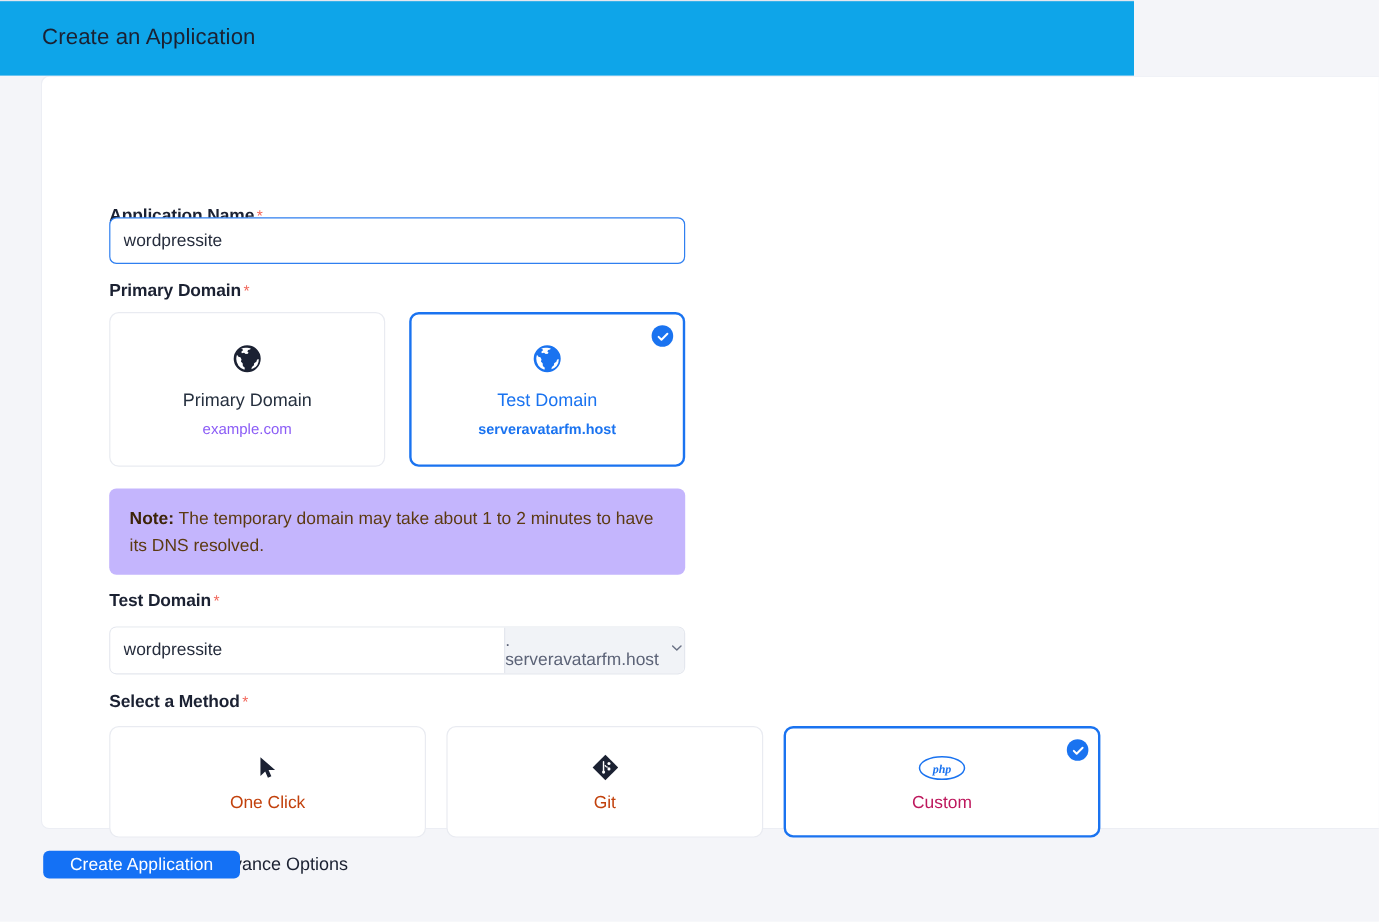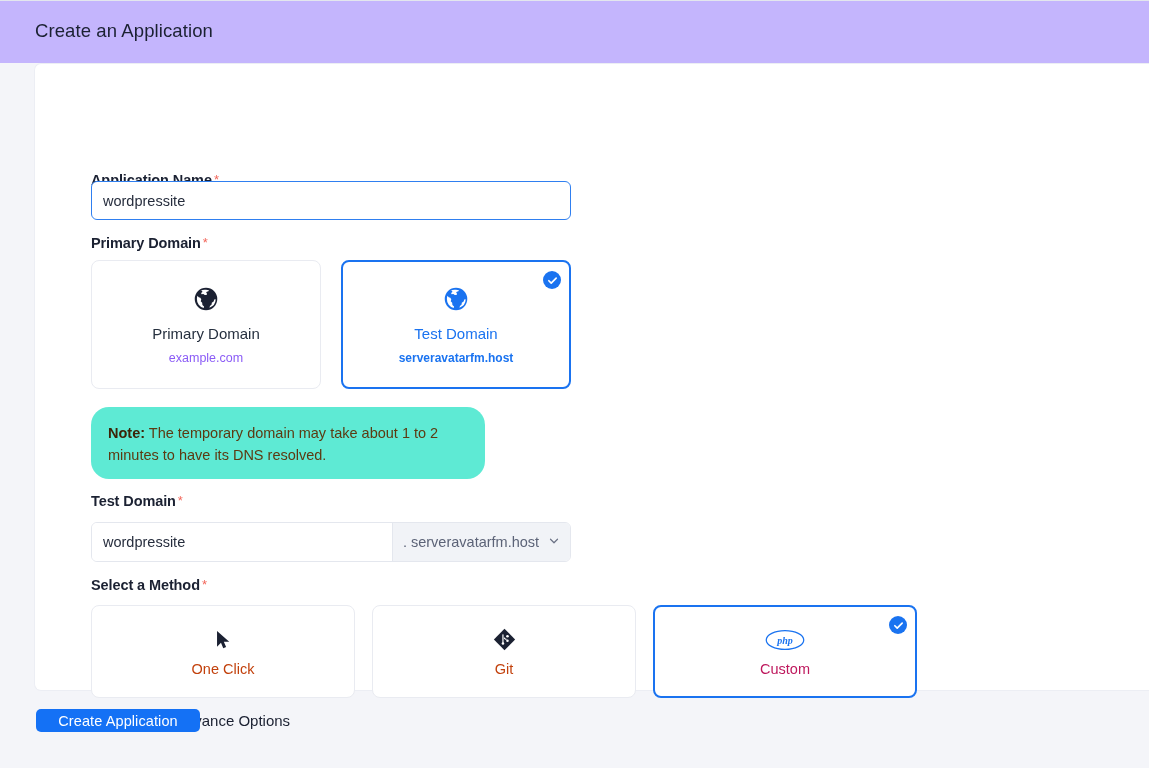--- a/index.html
+++ b/index.html
@@ -21,23 +21,23 @@
     position: relative;
     width: 1149px;
     height: 768px;
     background: #f4f5f9;
   }
 
   
   .header-strip {
     position: absolute;
     left: 0; top: 0;
-    width: 1149px;
+    width: 945px;
     height: 63px;
-    background: #c4b5fd;
+    background: #0ea5e9;
     border-top: 1px solid #e3e6ee;
   }
   .page-title {
     position: absolute;
     left: 35px;
     top: 19px;
     font-size: 18.5px;
     font-weight: 400;
     color: #1b2132;
     letter-spacing: 0.1px;
@@ -133,24 +133,24 @@
     background: #1a73f0;
     display: flex;
     align-items: center;
     justify-content: center;
   }
 
   
   .note-box {
     position: absolute;
     left: 56px; top: 343px;
-    width: 394px;
+    width: 480px;
     height: 72px;
-    background: #5eead4;
-    border-radius: 18px;
+    background: #c4b5fd;
+    border-radius: 6px;
     padding: 15px 17px;
     font-size: 14.5px;
     line-height: 1.52;
     color: #5c3a12;
   }
   .note-box b { color: #3d2408; }
 
   
   .label-testdomain { position: absolute; left: 56px; top: 429px; }
   .input-group {
@@ -167,21 +167,21 @@
     flex: 1;
     border: none;
     outline: none;
     font-family: "Liberation Sans", sans-serif;
     font-size: 14.5px;
     color: #262d3d;
     padding: 0 11px;
     background: #fff;
   }
   .input-group .suffix {
-    width: 178px;
+    width: 150px;
     background: #f1f3f7;
     border-left: 1px solid #e4e7ee;
     display: flex;
     align-items: center;
     justify-content: center;
     gap: 9px;
     font-size: 14.5px;
     color: #5c6377;
     cursor: pointer;
   }

